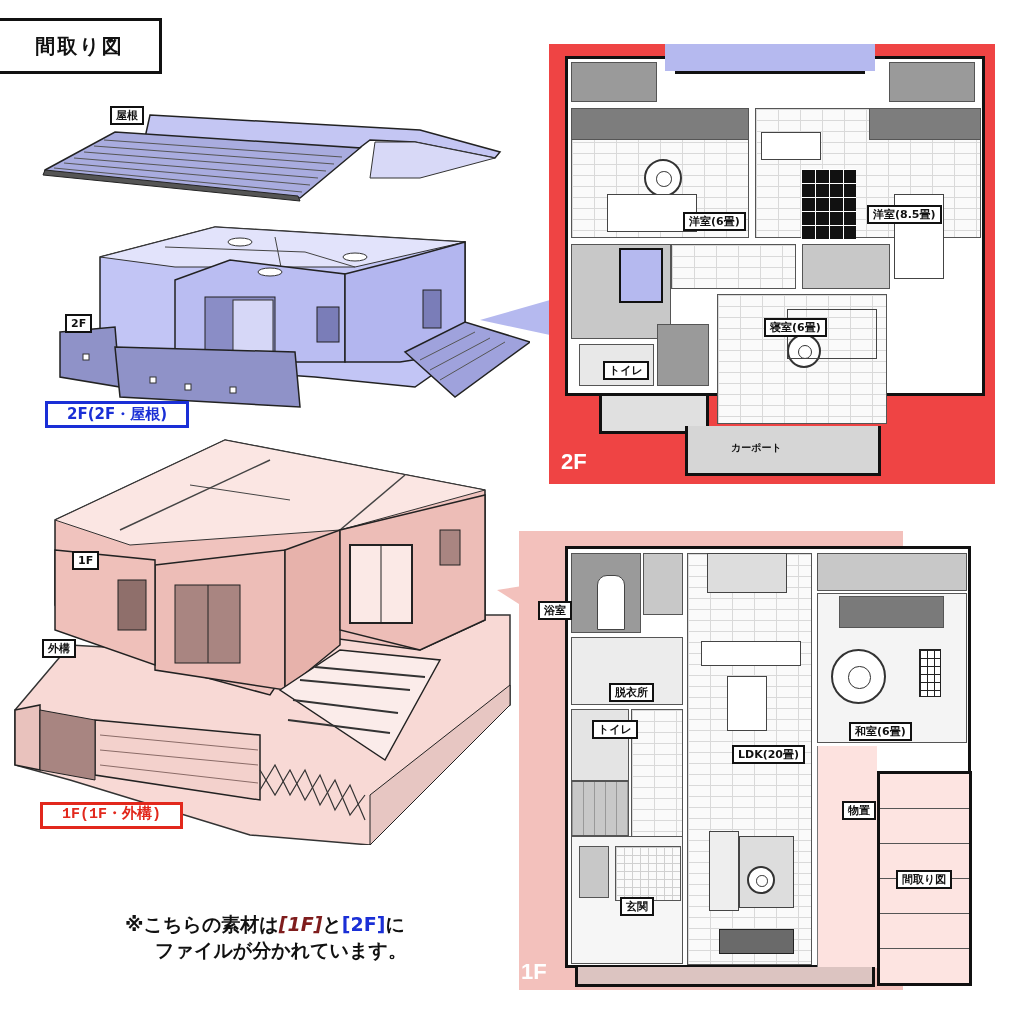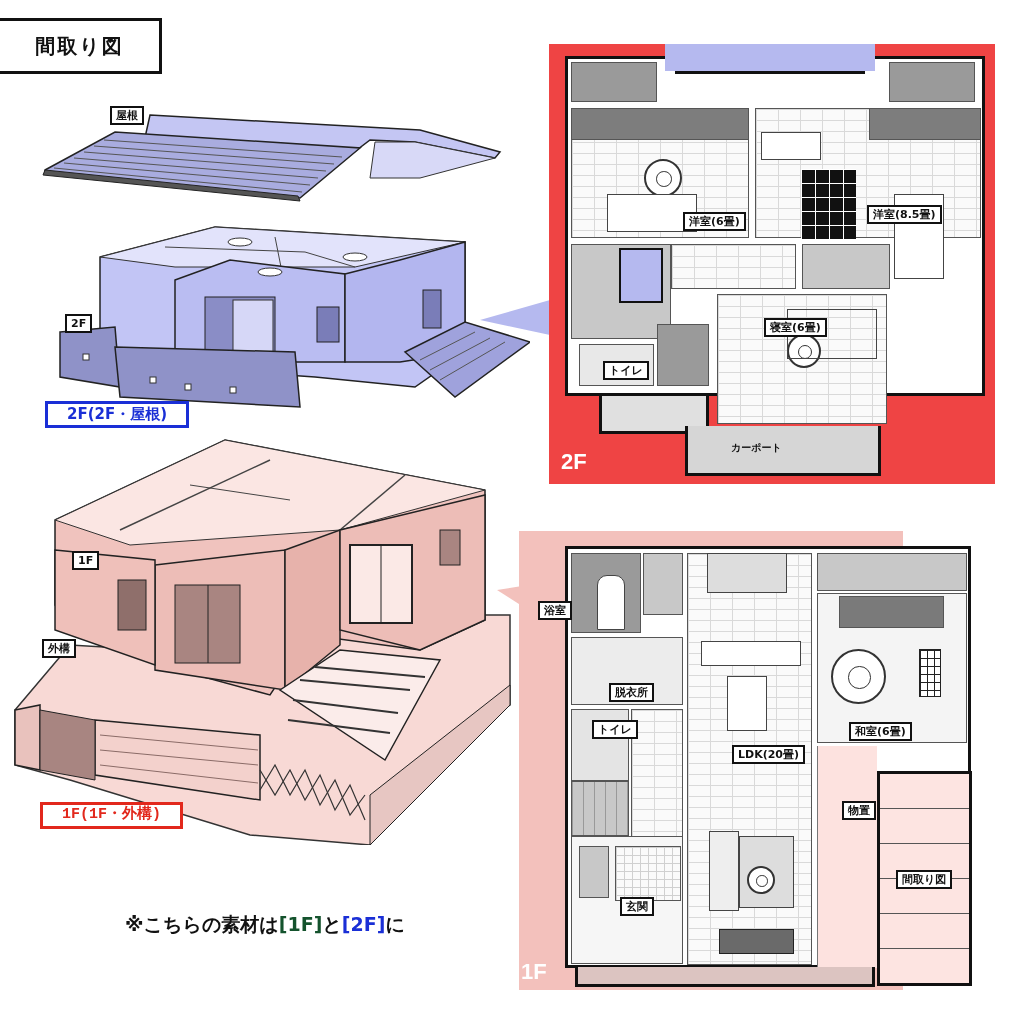--- a/index.html
+++ b/index.html
@@ -25,21 +25,21 @@
   .panel-2f { left: 549px; top: 44px; width: 446px; height: 440px; background: #ef4444; }
   .panel-1f { left: 519px; top: 531px; width: 384px; height: 459px; background: #f3c1bc; }
   .panel-tag { position: absolute; color: #fff; font-weight: bold; font-size: 22px; font-family: "Liberation Sans", sans-serif; }
 
   
   .pointer svg { display: block; }
 
   
   .note { left: 100px; top: 912px; width: 330px; font-size: 19px; font-weight: bold; line-height: 1.35; }
   .note .line2 { padding-left: 32px; display: block; }
-  .note .red { color: #14532d; }
+  .note .red { color: #7f1d1d; font-style: italic; }
   .note .blue { color: #1a2fd6; }
 
   
   .room { position: absolute; background: #f2f2f2; border: 1px solid #555; }
   .room.dark { background: #9a9a9a; }
   .room.mid { background: #c8c8c8; }
   .room.tile { background-color: #fafafa;
     background-image: linear-gradient(#d9d9d9 1px, transparent 1px), linear-gradient(90deg, #d9d9d9 1px, transparent 1px);
     background-size: 22px 11px; }
   .room.tile-sq { background-color: #fafafa;
@@ -175,20 +175,21 @@
 <div class="floor-label red" style="left:20px; top:802px;font-family:Liberation Mono, monospace;">1F(1F・外構)</div>
 
 <div class="abs pointer" style="left:497px; top:582px;">
   <svg width="50" height="50" viewBox="0 0 50 50">
       <polygon points="0,8 50,0 50,40" fill="#f3c1bc"></polygon>
     </svg>
 </div>
 
 <div class="abs note">
   <span>※こちらの素材は</span><span class="red">[1F]</span><span>と</span><span class="blue">[2F]</span><span>に</span>
+  <span class="line2">ファイルが分かれています。</span>
 </div>
 
 <div class="abs panel-2f">
 
   <div class="plan-outline" style="left:16px; top:12px; width:420px; height:340px;"></div>
 
   <div class="abs" style="left:116px; top:0; width:210px; height:27px; background:#b5b9ef;"></div>
   <div class="abs" style="left:126px; top:27px; width:190px; height:24px; background:#fff; border-top:3px solid #111;"></div>
 
   <div class="room dark" style="left:22px; top:18px; width:86px; height:40px;"></div>

